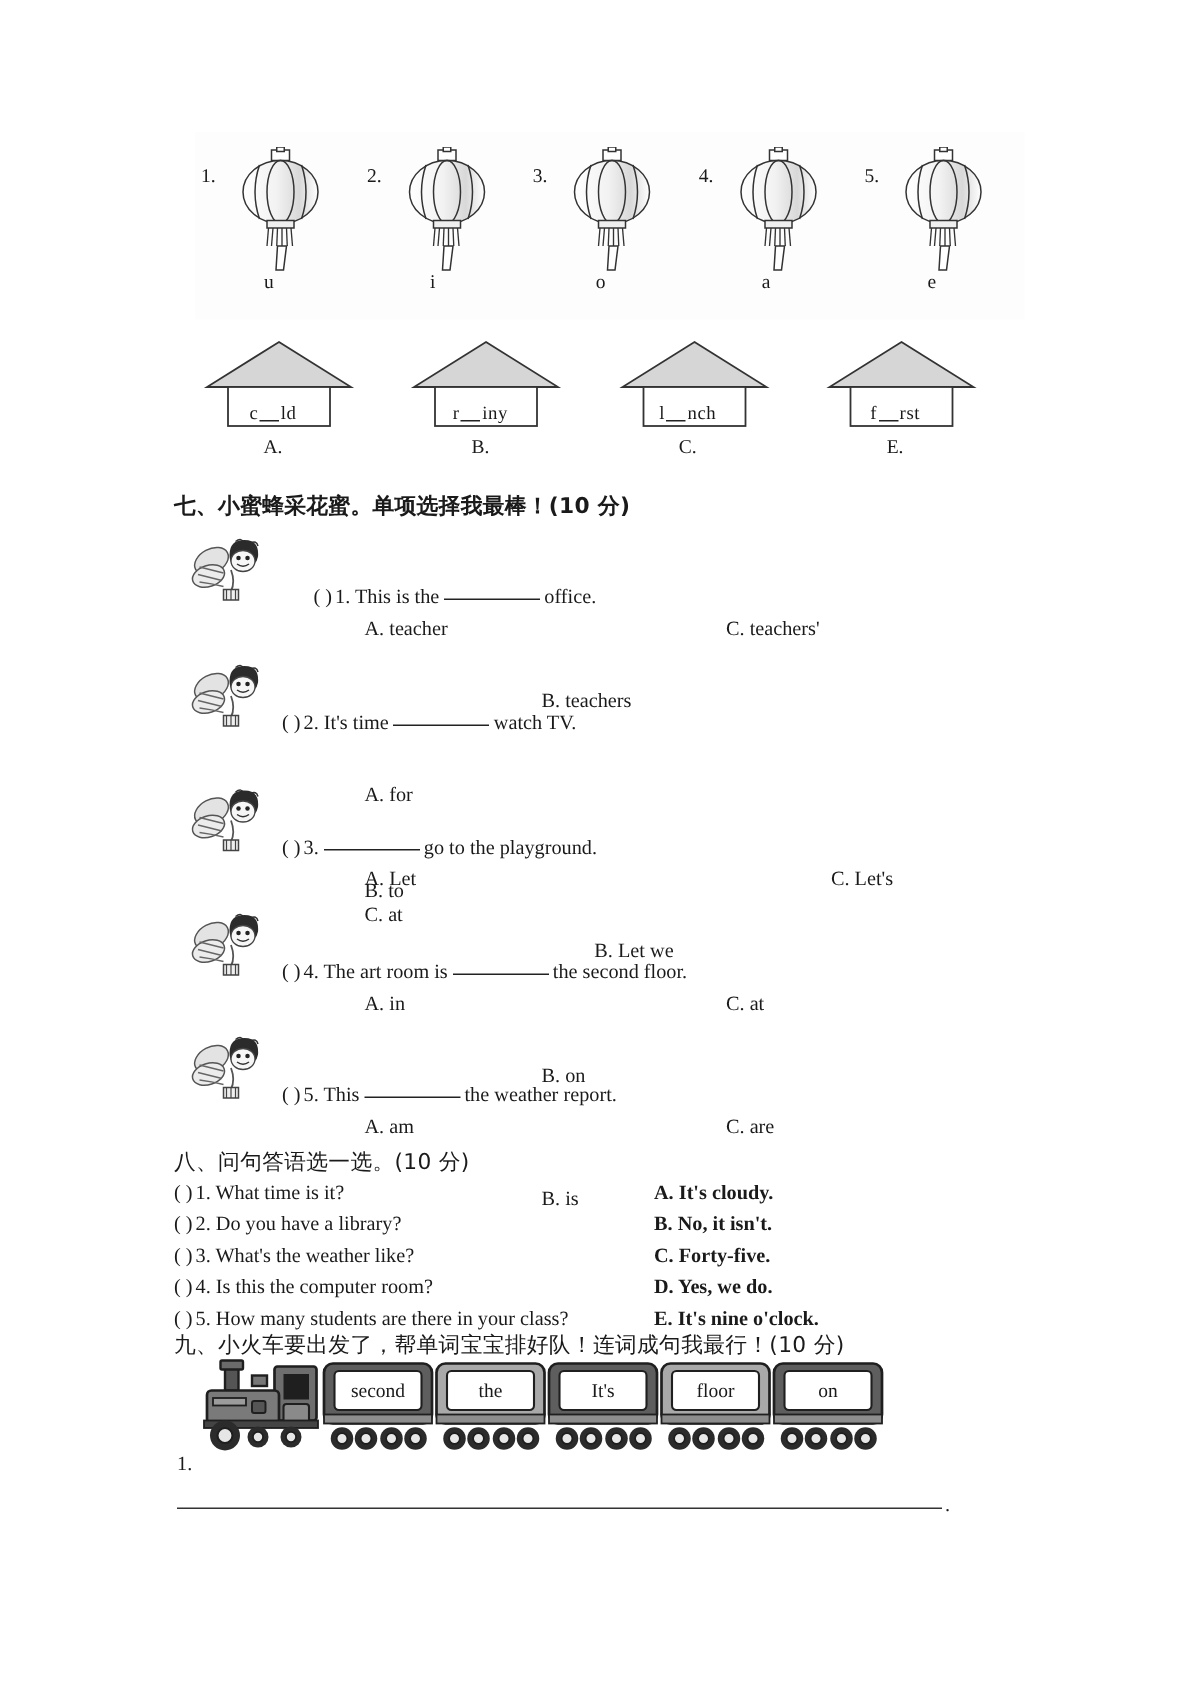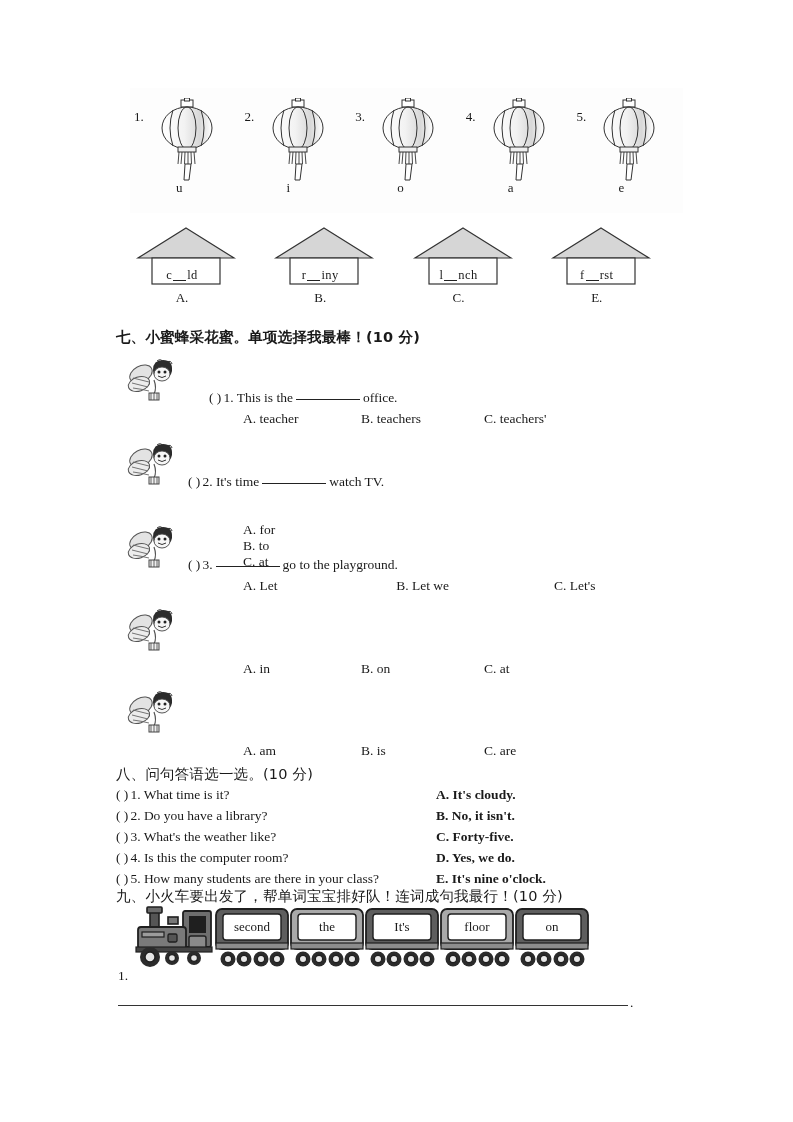--- a/index.html
+++ b/index.html
@@ -113,21 +113,21 @@
     vertical-align: 2px;
   }
   .mcq-opts {
     position: absolute;
     font-size: 13.5px;
     width: 420px;
     display: flex;
   }
   .mcq-opts span { display: block; white-space: nowrap; }
   .mcq-opts .o1 { width: 118px; }
-  .mcq-opts .o2 { width: 123px; }
+  .mcq-opts .o2 { width: 123px; margin-top: 48px; }
   .mcq-opts .o3 { width: 120px; }
 
   
   .match-q {
     position: absolute;
     font-size: 13.5px;
     white-space: nowrap;
   }
   .match-q .paren { margin-right: 2px; }
   .match-a {
@@ -484,20 +484,24 @@
       <path d="M31 18 Q35 21 39 18" fill="none" stroke="#333" stroke-width="1"></path>
       <path d="M27 22 Q30 30 27 36" fill="none" stroke="#555" stroke-width="1.2"></path>
       <rect x="22" y="35" width="10" height="7" fill="#efefef" stroke="#444" stroke-width="1"></rect>
       <g stroke="#444" stroke-width="0.8">
         <line x1="24" y1="35" x2="24" y2="42"></line>
           <line x1="27" y1="35" x2="27" y2="42"></line>
           <line x1="30" y1="35" x2="30" y2="42"></line>
       </g>
     </svg>
   </span>
+  <div class="mcq-stem" style="left:188px; top:640px;">
+    <span class="paren">(        )</span><span>4.</span>
+    <span>The art room is</span><span class="gap"></span><span>the second floor.</span>
+  </div>
   <div class="mcq-opts" style="left:243px; top:661px;">
     <span class="o1">A. in</span>
     <span class="o2">B. on</span>
     <span class="o3">C. at</span>
   </div>
 
   <span class="bee" style="left:127px; top:690px;">
     <svg width="50" height="48" viewBox="0 0 50 48">
       <ellipse cx="14" cy="16" rx="12" ry="8" transform="rotate(-28 14 16)" fill="#e3e3e3" stroke="#555" stroke-width="1"></ellipse>
       <ellipse cx="12" cy="26" rx="11" ry="7" transform="rotate(-18 12 26)" fill="#ececec" stroke="#555" stroke-width="1"></ellipse>
@@ -515,20 +519,24 @@
       <path d="M31 18 Q35 21 39 18" fill="none" stroke="#333" stroke-width="1"></path>
       <path d="M27 22 Q30 30 27 36" fill="none" stroke="#555" stroke-width="1.2"></path>
       <rect x="22" y="35" width="10" height="7" fill="#efefef" stroke="#444" stroke-width="1"></rect>
       <g stroke="#444" stroke-width="0.8">
         <line x1="24" y1="35" x2="24" y2="42"></line>
           <line x1="27" y1="35" x2="27" y2="42"></line>
           <line x1="30" y1="35" x2="30" y2="42"></line>
       </g>
     </svg>
   </span>
+  <div class="mcq-stem" style="left:188px; top:722px;">
+    <span class="paren">(        )</span><span>5.</span>
+    <span>This</span><span class="gap"></span><span>the weather report.</span>
+  </div>
   <div class="mcq-opts" style="left:243px; top:743px;">
     <span class="o1">A. am</span>
     <span class="o2">B. is</span>
     <span class="o3">C. are</span>
   </div>
 
   <div class="cn-heading" style="left:116px; top:765px;">八、问句答语选一选。(10 分)</div>
 
   <div class="match-q" style="left:116px; top:787px;">
     <span class="paren">(        )</span><span>1. What time is it?</span>

